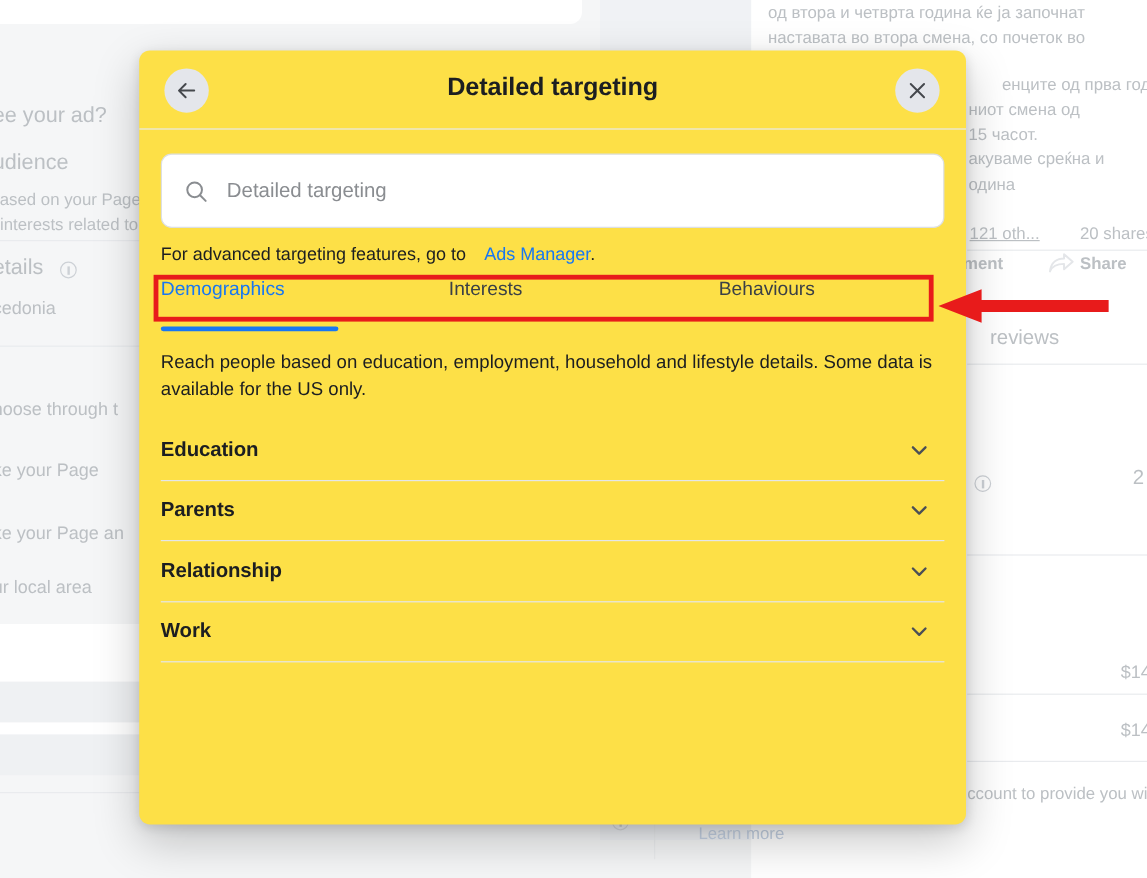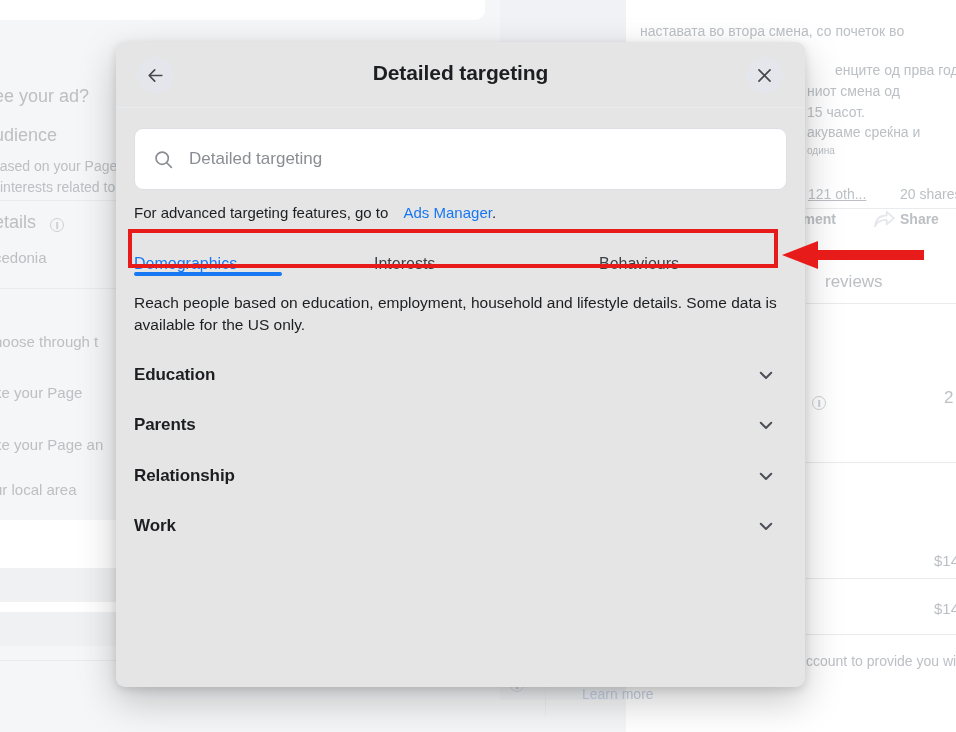--- a/index.html
+++ b/index.html
@@ -74,21 +74,21 @@
     width: 22px; height: 18px;
   }
 
   
   #modal {
     position: absolute;
     left: 116px;
     top: 42px;
     width: 689px;
     height: 645px;
-    background: #e5e5e5;
+    background: #fde047;
     border-radius: 9px;
     box-shadow: 0 14px 38px rgba(0,0,0,0.22), 0 3px 10px rgba(0,0,0,0.12);
     overflow: hidden;
   }
   #modal-header {
     position: relative;
     height: 65px;
     border-bottom: 1px solid #e8eaed;
   }
   #modal-title {
@@ -159,21 +159,21 @@
 
   
   #tabs-region {
     position: relative;
     margin-top: 12px;
     height: 57px;
   }
   #tabs-row {
     display: flex;
     height: 40px;
-    align-items: flex-end;
+    align-items: flex-start;
   }
   .tab {
     font-size: 16px;
     color: #3b4046;
     cursor: pointer;
     flex: 0 0 auto;
   }
   .tab.active { color: #1877f2; }
   #tab-demographics { width: 240px; }
   #tab-interests    { width: 225px; }
@@ -265,27 +265,28 @@
   <div class="bg-text" style="left:-6px; top:436px; font-size:15px;">ke your Page an</div>
   <div class="bg-text" style="left:-6px; top:481px; font-size:15px;">ur local area</div>
 
   <div class="bg-band" style="left:0; top:568px; width:290px; height:34px;"></div>
   <div class="bg-band" style="left:0; top:612px; width:290px; height:34px;"></div>
   <div class="bg-sep" style="left:0; top:660px; width:956px;"></div>
   <div class="bg-band" style="left:0; top:700px; width:956px; height:32px; background:#f5f6f7;"></div>
 
   <div id="bg-right-col"></div>
 
+  <div class="bg-text" style="left:640px; top:2px; font-size:14px;">од втора и четврта година ќе ја започнат</div>
   <div class="bg-text" style="left:640px; top:23px; font-size:14px;">наставата во втора смена, со почеток во</div>
   <div class="bg-text" style="left:640px; top:44px; font-size:14px; color:#d5d8dc;">10.00</div>
   <div class="bg-text" style="left:807px; top:62px; font-size:14px;margin-left:28px;">енците од прва годин</div>
   <div class="bg-text" style="left:807px; top:83px; font-size:14px;">ниот смена од</div>
   <div class="bg-text" style="left:807px; top:104px; font-size:14px;">15 часот.</div>
   <div class="bg-text" style="left:807px; top:124px; font-size:14px;">акуваме среќна и</div>
-  <div class="bg-text" style="left:807px; top:145px; font-size:10px;">одина</div>
+  <div class="bg-text" style="left:807px; top:145px; font-size:14px;">одина</div>
   <div class="bg-text" style="left:808px; top:186px; font-size:14px;text-decoration:underline;">121 oth...</div>
   <div class="bg-text" style="left:900px; top:186px; font-size:14px;">20 shares</div>
   <div class="bg-sep" style="left:806px; top:208px; width:150px;"></div>
   <div class="bg-text" style="left:790px; top:211px; font-size:14px; font-weight:bold;">mment</div>
   <div class="bg-text" style="left:900px; top:211px; font-size:14px; font-weight:bold;">Share</div>
   <svg class="bg-share-arrow" style="left:873px; top:210px;" viewBox="0 0 24 20">
     <path d="M2 18 C3 9 9 6 15 6 L15 2 L23 9 L15 16 L15 11 C9 11 4 13 2 18 Z" fill="none" stroke="#e4e6e9" stroke-width="1.8" stroke-linejoin="round"></path>
   </svg>
   <div class="bg-text" style="left:806px; top:272px; font-size:17px;padding-left:19px;">reviews</div>
   <div class="bg-sep" style="left:806px; top:303px; width:150px;"></div>

